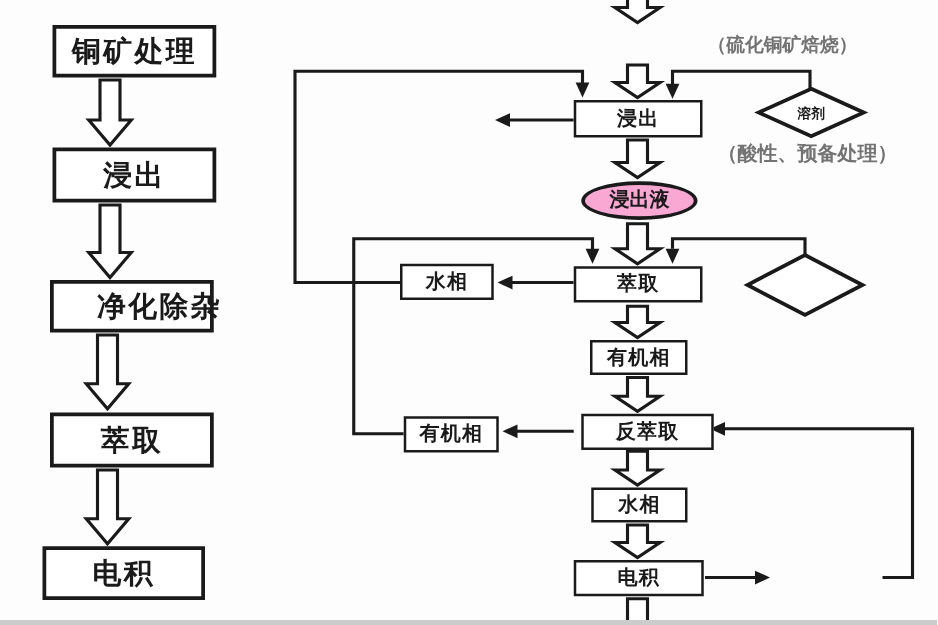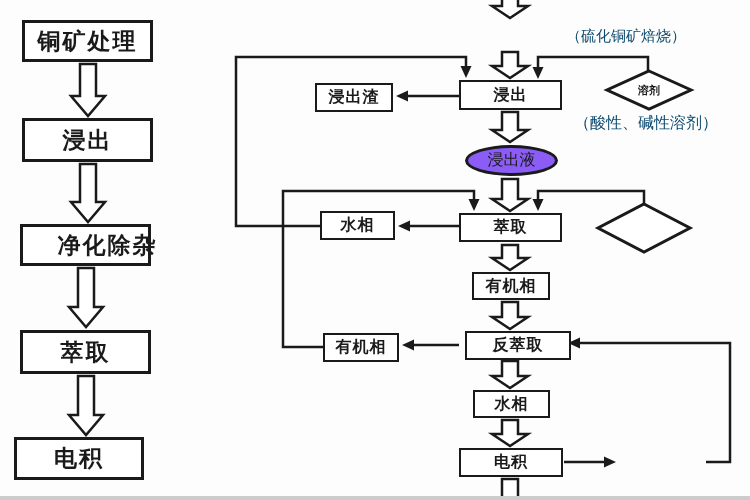--- a/index.html
+++ b/index.html
@@ -9,36 +9,36 @@
     font-family:"DejaVu Sans",sans-serif;
     color:#1a1a1a;
   }
   .stage svg{position:absolute;left:0;top:0;z-index:1;}
   .box{
     position:absolute;z-index:2;box-sizing:border-box;
     background:#ffffff;border:3px solid #1a1a1a;
     display:flex;align-items:center;justify-content:center;
     font-weight:bold;white-space:nowrap;
   }
-  .lbox{font-size:23px;letter-spacing:2px;}
+  .lbox{font-size:23px;letter-spacing:2px;margin-left:20px;}
   .rbox{font-size:16px;border-width:2.5px;letter-spacing:1px;}
   .ellipse{
     position:absolute;z-index:2;box-sizing:border-box;
-    background:#8b5cf6;border:3px solid #1a1a1a;border-radius:50%;
+    background:#f9a8d4;border:3px solid #1a1a1a;border-radius:50%;
     display:flex;align-items:center;justify-content:center;
-    font-weight:normal;font-size:16px;white-space:nowrap;
+    font-weight:bold;font-size:16px;white-space:nowrap;
   }
   .dlabel{
     position:absolute;z-index:3;
     display:flex;align-items:center;justify-content:center;
     font-weight:bold;font-size:11px;white-space:nowrap;
   }
   .ann{
-    position:absolute;z-index:2;font-weight:normal;font-size:15px;
-    white-space:nowrap;color:#0c4a6e;
+    position:absolute;z-index:2;font-weight:bold;font-size:15px;
+    white-space:nowrap;color:#737373;
   }
   .edge-strip{
     position:absolute;left:0;bottom:0;width:750px;height:4px;
     background:#cccccc;z-index:4;
   }
   .ln{stroke:#1a1a1a;stroke-width:2.5;fill:none;}
   .hd{fill:#1a1a1a;stroke:none;}
   .blk{fill:#ffffff;stroke:#1a1a1a;stroke-width:2.5;stroke-linejoin:miter;}
   .dia{fill:#ffffff;stroke:#1a1a1a;stroke-width:3;stroke-linejoin:miter;}
 </style>
@@ -120,24 +120,23 @@
   <div class="box lbox" style="left:14px;top:437px;width:130px;height:43px;">电积</div>
 
   <div class="box rbox" style="left:459px;top:80px;width:103px;height:30px;">浸出</div>
   <div class="ellipse" style="left:465px;top:145px;width:93px;height:31px;">浸出液</div>
   <div class="box rbox" style="left:459px;top:213px;width:103px;height:29px;">萃取</div>
   <div class="box rbox" style="left:472px;top:272px;width:78px;height:28px;">有机相</div>
   <div class="box rbox" style="left:465px;top:331px;width:106px;height:29px;">反萃取</div>
   <div class="box rbox" style="left:473px;top:390px;width:77px;height:28px;">水相</div>
   <div class="box rbox" style="left:459px;top:448px;width:104px;height:29px;">电积</div>
 
-  <div class="box rbox" style="left:315px;top:83px;width:78px;height:29px;">浸出渣</div>
   <div class="box rbox" style="left:320px;top:211px;width:75px;height:29px;">水相</div>
   <div class="box rbox" style="left:323px;top:333px;width:76px;height:29px;">有机相</div>
 
   <div class="dlabel" style="left:607px;top:71px;width:84px;height:38px;">溶剂</div>
 
 
   <div class="ann" style="left:566px;top:27px;">（硫化铜矿焙烧）</div>
-  <div class="ann" style="left:574px;top:113px;font-size:16px;">（酸性、碱性溶剂）</div>
+  <div class="ann" style="left:574px;top:113px;font-size:16px;">（酸性、预备处理）</div>
 
   <div class="edge-strip"></div>
 </div>
 
 </body></html>

